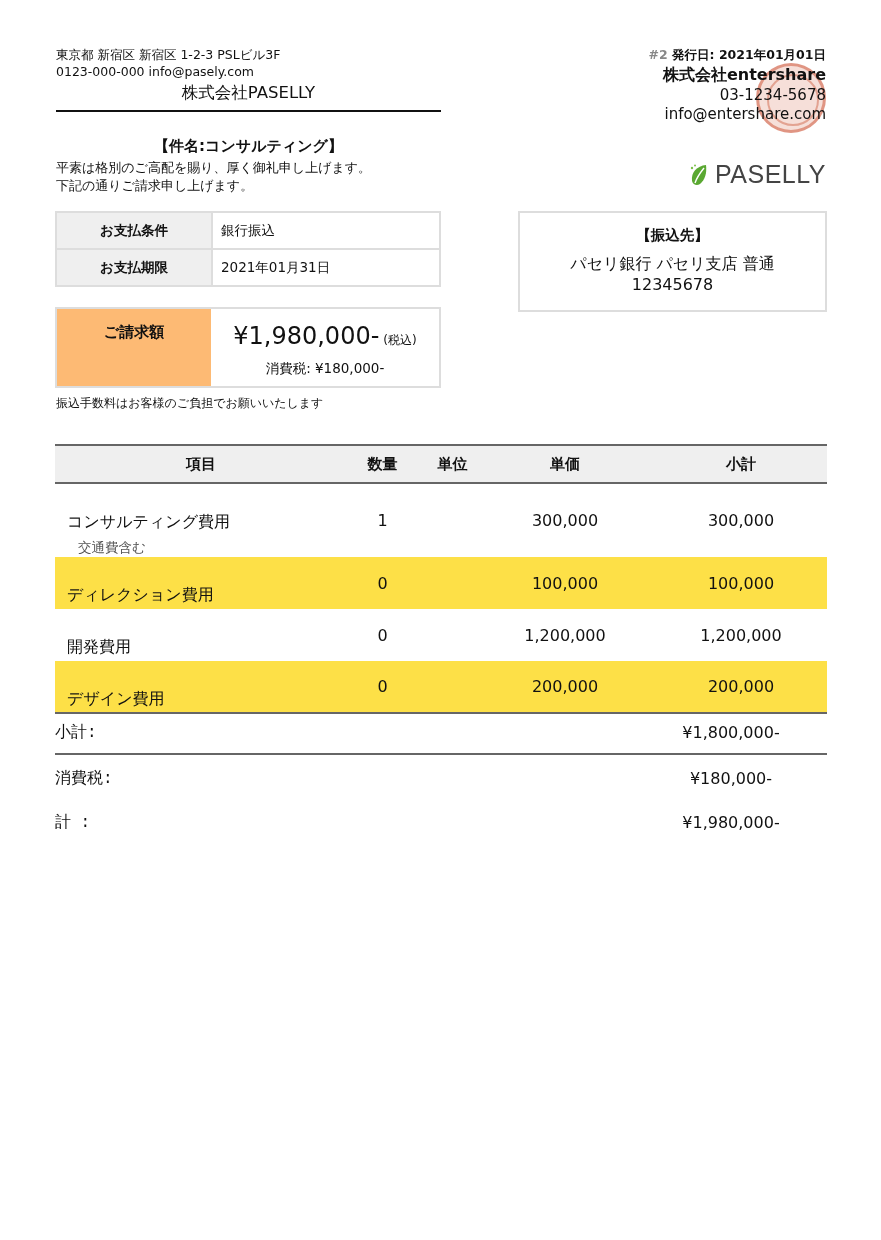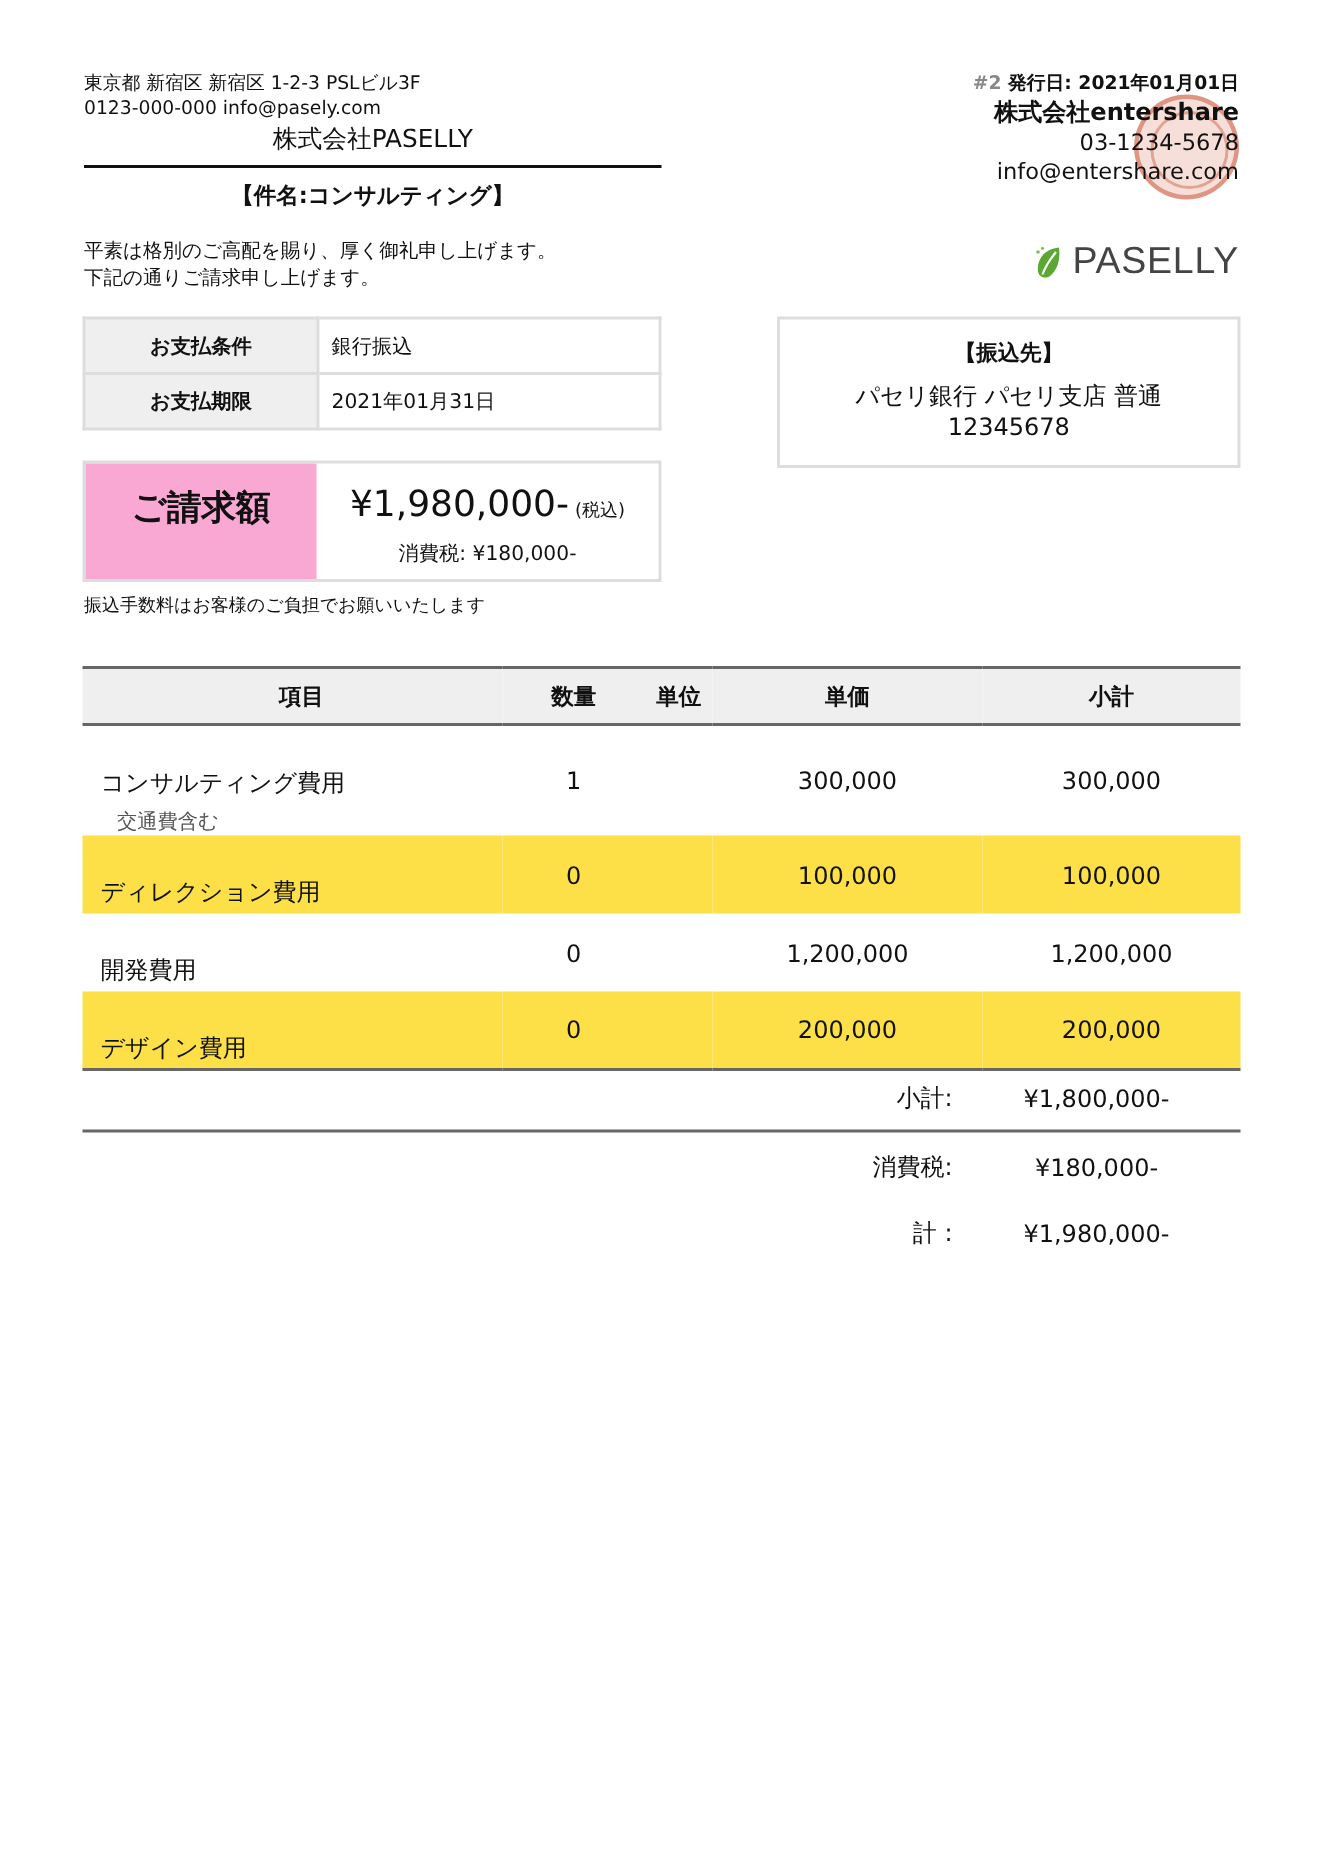--- a/index.html
+++ b/index.html
@@ -4,21 +4,21 @@
 <style>
   * { box-sizing: border-box; margin: 0; padding: 0; }
   html, body { width: 881px; height: 1240px; background: #ffffff; }
   body { font-family: "DejaVu Sans", "Liberation Sans", sans-serif; color: #111; position: relative; overflow: hidden; }
 
   .abs { position: absolute; }
 
   
   .sender-addr { left: 56px; top: 46px; font-size: 12.5px; line-height: 17px; color: #111; }
   .sender-name { left: 56px; top: 82px; width: 385px; text-align: center; font-size: 16.5px; padding-bottom: 6px; border-bottom: 2px solid #111; }
-  .subject { left: 56px; top: 121px; width: 385px; text-align: center; font-size: 15px; font-weight: bold; }
+  .subject { left: 56px; top: 137px; width: 385px; text-align: center; font-size: 15px; font-weight: bold; }
   .greeting { left: 56px; top: 159px; font-size: 13px; line-height: 18px; }
 
   
   .right-header { right: 55px; top: 46px; text-align: right; }
   .issue-line { font-size: 12.5px; line-height: 18px; font-weight: bold; }
   .issue-line .num { color: #888; }
   .recipient-name { font-size: 16px; font-weight: bold; line-height: 22px; }
   .recipient-line { font-size: 15px; line-height: 19px; }
   .stamp { position: absolute; right: 55px; top: 63px; width: 70px; height: 70px; border-radius: 50%;
            border: 3px solid rgba(205,90,60,0.55); background: rgba(215,110,80,0.22); }
@@ -29,21 +29,21 @@
   .logo-text { font-size: 25px; font-weight: 500; color: #444; letter-spacing: 0.5px; font-family: "Liberation Sans", sans-serif; }
 
   
   .terms { left: 55px; top: 211px; width: 386px; border-collapse: collapse; }
   .terms td { border: 2px solid #ddd; height: 37px; font-size: 13.5px; }
   .terms td.lbl { width: 156px; background: #efefef; text-align: center; font-weight: bold; }
   .terms td.val { padding-left: 8px; }
 
   
   .amount { left: 55px; top: 307px; width: 386px; height: 81px; border: 2px solid #ddd; display: flex; }
-  .amount .lbl { width: 154px; background: #f9a8d4; text-align: center; font-size: 23px; font-weight: bold; padding-top: 14px; }
+  .amount .lbl { width: 154px; background: #fdba74; text-align: center; font-size: 15px; font-weight: bold; padding-top: 14px; }
   .amount .val { flex: 1; text-align: center; padding-top: 13px; }
   .amount .big { font-size: 24px; }
   .amount .taxinc { font-size: 12px; margin-left: 4px; }
   .amount .tax { font-size: 13.5px; margin-top: 10px; }
   .fee-note { left: 56px; top: 395px; font-size: 12px; }
 
   
   .bank { left: 518px; top: 211px; width: 309px; height: 101px; border: 2px solid #ddd; text-align: center; padding-top: 13px; }
   .bank-title { font-size: 14.5px; font-weight: bold; margin-bottom: 8px; }
   .bank-line { font-size: 16px; line-height: 21px; }
@@ -59,21 +59,21 @@
   .items .c-name { text-align: left; padding-left: 12px; width: 280px; }
   .items td.c-name { vertical-align: top; padding-top: 28px; }
   .items .c-qty { text-align: center; width: 95px; }
   .items .c-unit { text-align: center; width: 45px; }
   .items .c-price { text-align: center; width: 180px; }
   .items .c-sub { text-align: center; }
   .items th.c-name { text-align: center; }
   .item-note { font-size: 13.5px; color: #555; margin-top: 6px; padding-left: 11px; }
 
   .sum { left: 55px; width: 772px; height: 44px; display: flex; align-items: center; font-size: 16px; }
-  .sum .k { width: 580px; text-align: right; }
+  .sum .k { width: 580px; text-align: left; font-family: Liberation Mono, monospace; }
   .sum .v { flex: 1; text-align: center; }
   .sum.b { border-bottom: 2px solid #666; }
 </style>
 </head>
 <body>
 
 <div class="abs sender-addr">
   <div>東京都 新宿区 新宿区 1-2-3 PSLビル3F</div>
   <div>0123-000-000  info@pasely.com</div>
 </div>

